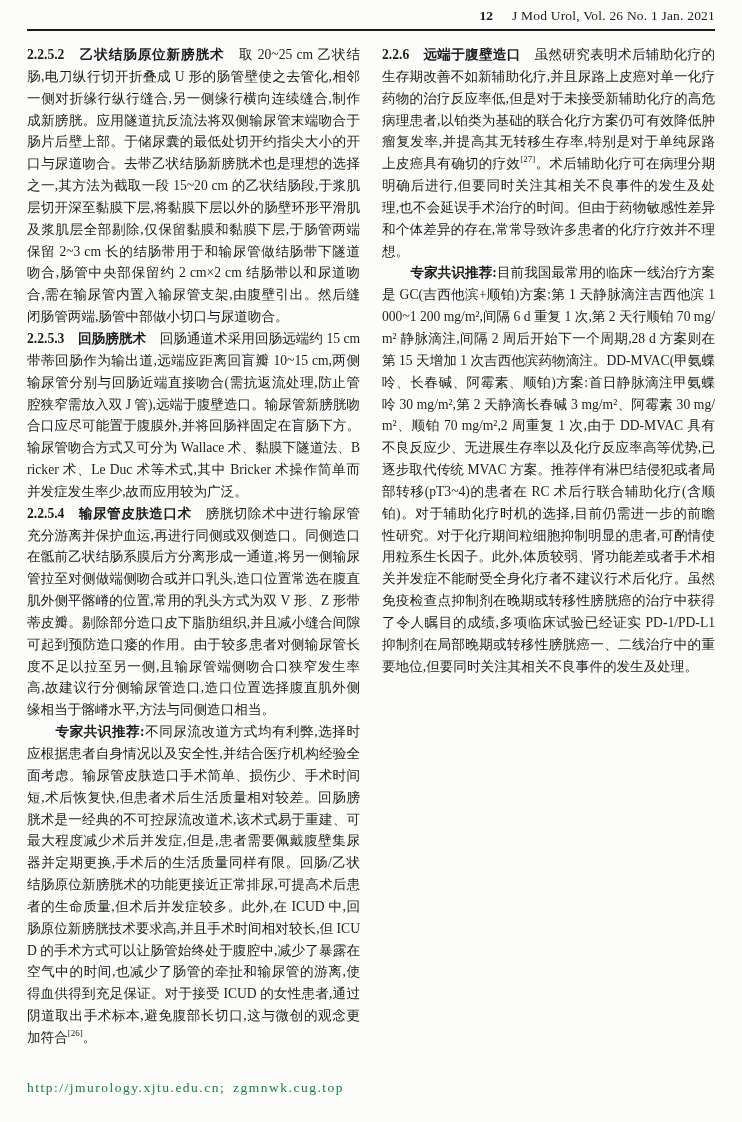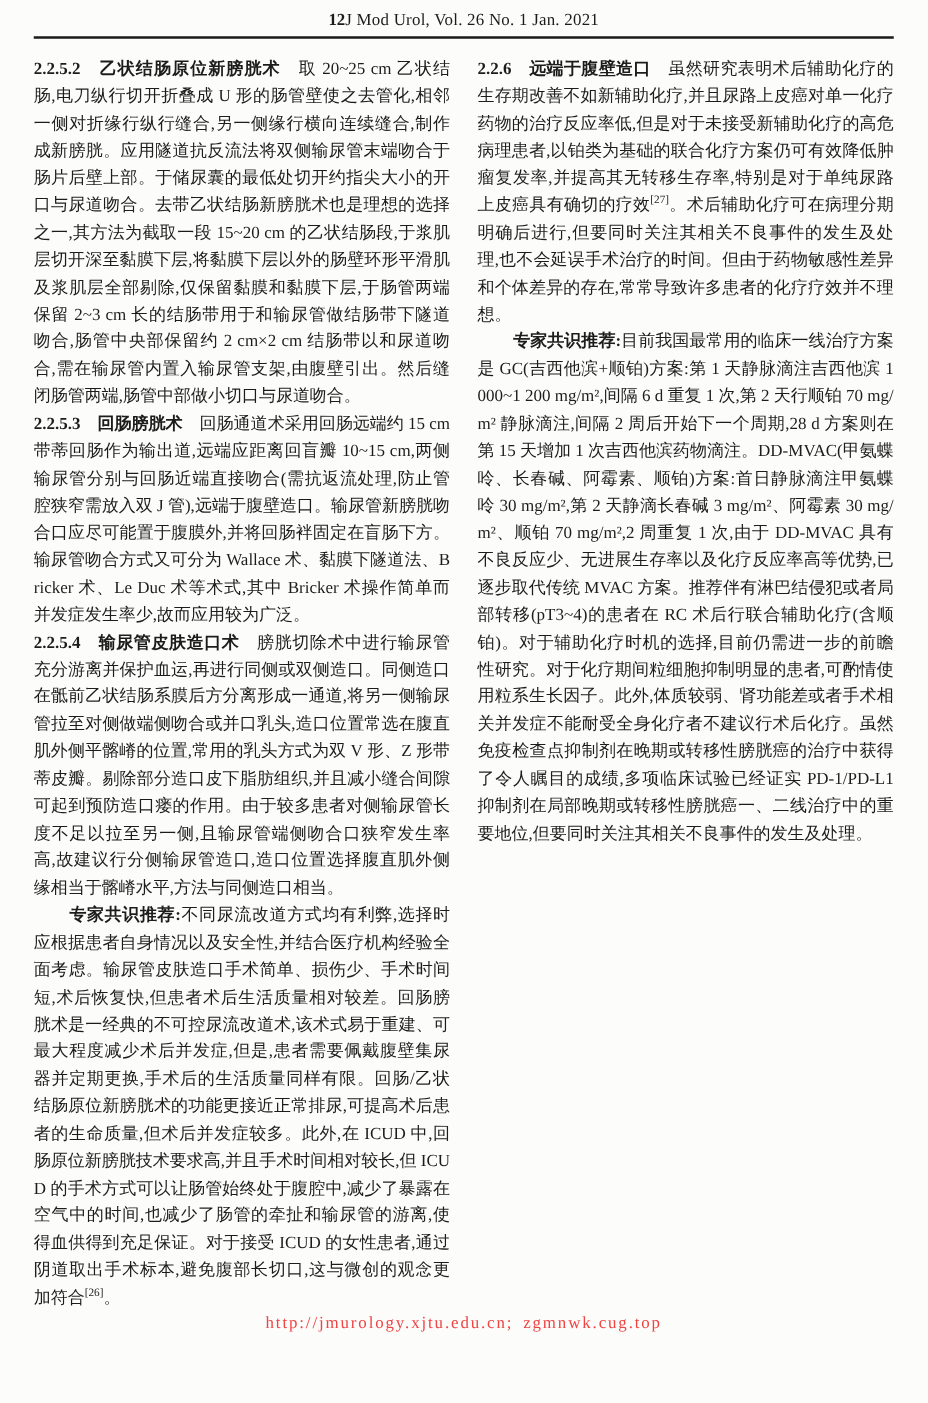--- a/index.html
+++ b/index.html
@@ -5,46 +5,47 @@
   html,body{margin:0;padding:0;}
   body{
     width:742px;height:1122px;
     background:#fcfcfa;
     font-family:"Liberation Serif","DejaVu Serif",serif;
     color:#1c1c1c;
     -webkit-font-smoothing:antialiased;
   }
   .page{width:688px;margin:0 auto;padding-top:8px;}
   .header{
-    display:flex;justify-content:center;align-items:flex-end;
+    display:flex;justify-content:flex-end;align-items:flex-end;
     font-size:13.5px;padding-bottom:4px;
   }
   .page-num{font-weight:bold;}
-  .journal{font-weight:normal;letter-spacing:.2px;}
+  .journal{font-weight:normal;letter-spacing:.2px;margin-left:19px;}
   .rule{height:2px;background:#1a1a1a;margin-top:1px;}
   .article{
     margin-top:13px;
     height:1006px;
     overflow:hidden;
     column-count:2;
     column-gap:22px;
     column-fill:auto;
     text-align:justify;
     font-size:13.6px;
     line-height:21.85px;
   }
   .article p{margin:0;word-break:break-all;}
   .article p.indent{text-indent:2.1em;}
   .b{font-weight:bold;}
   sup{font-size:9px;line-height:0;vertical-align:super;letter-spacing:0;}
   .footer{
-    text-align:center;
+    margin-top:30px;
+    text-align:left;
     font-size:13.5px;
     letter-spacing:1.5px;
-    color:#ef4444;
+    color:#15803d;
     word-spacing:3px;
   }
 </style>
 </head>
 <body>
 
 <div class="page">
   <div class="header">
     <span class="page-num">12</span>
     <span class="journal">J Mod Urol, Vol. 26 No. 1 Jan. 2021</span>

